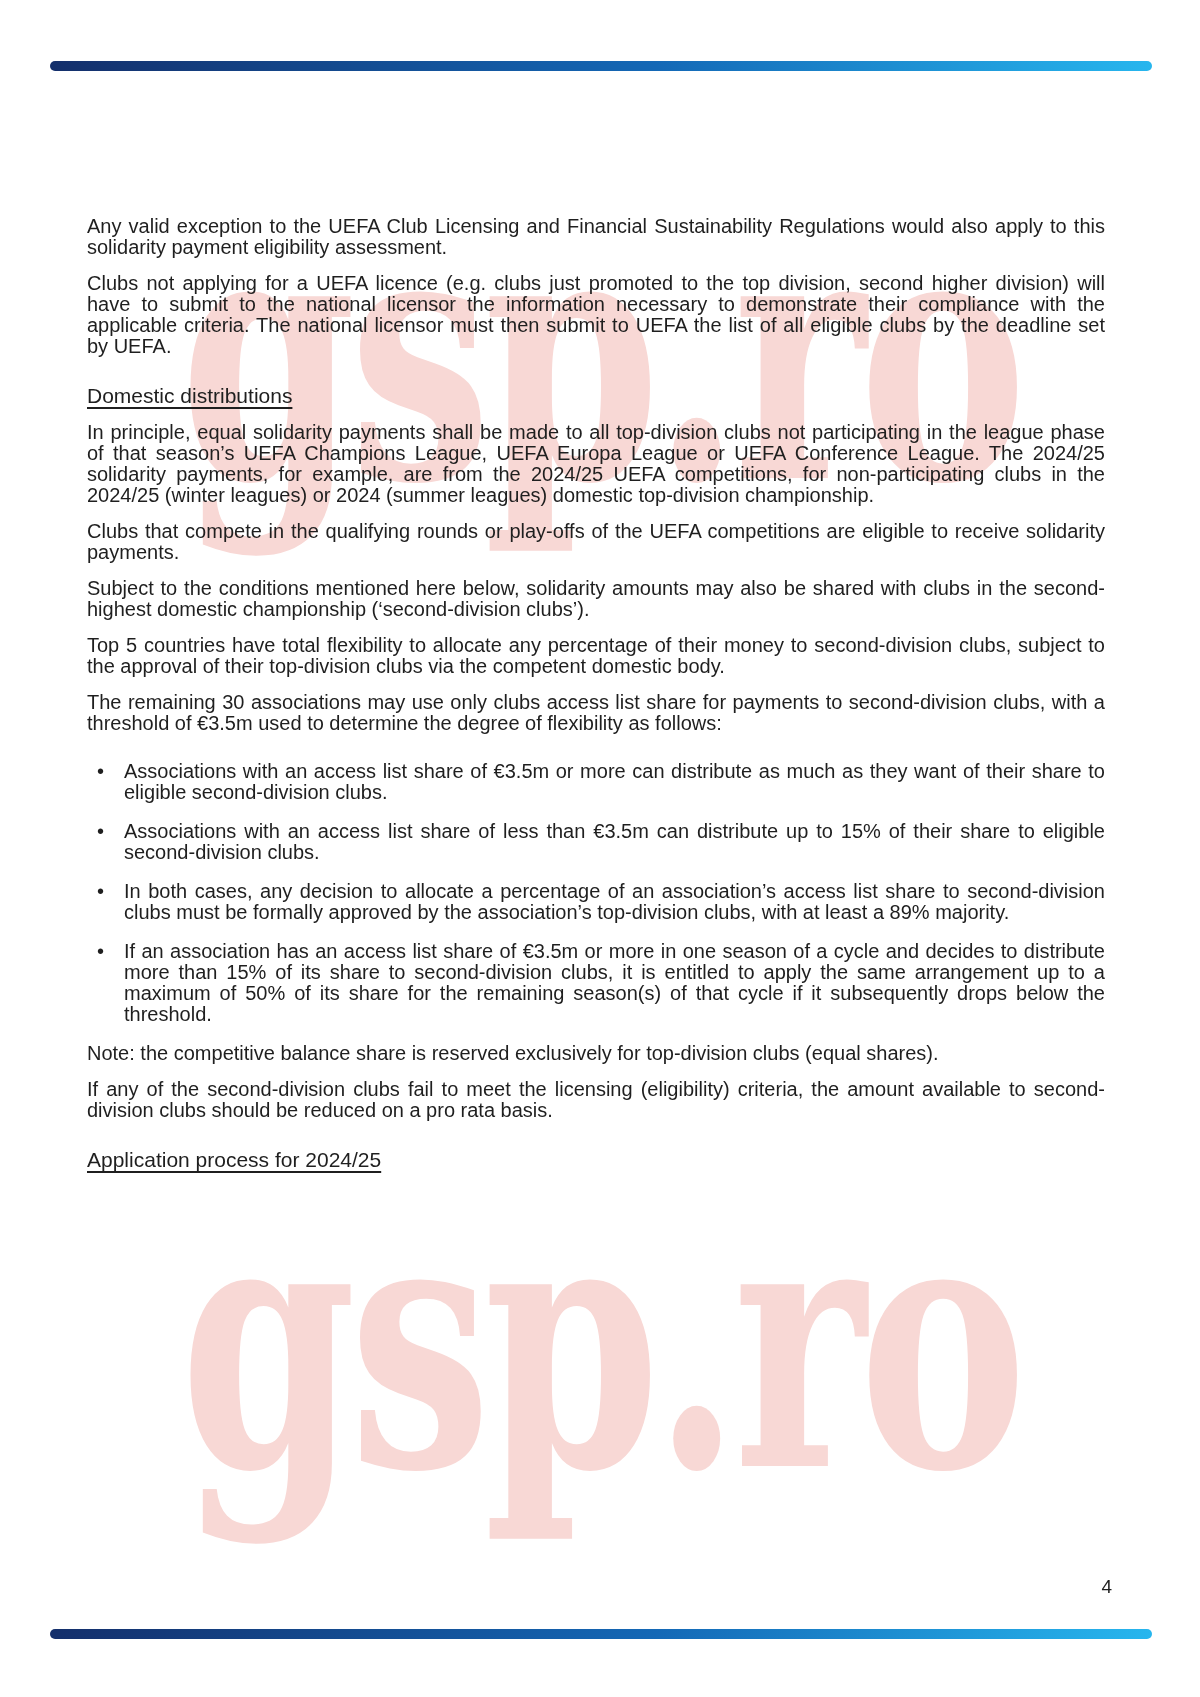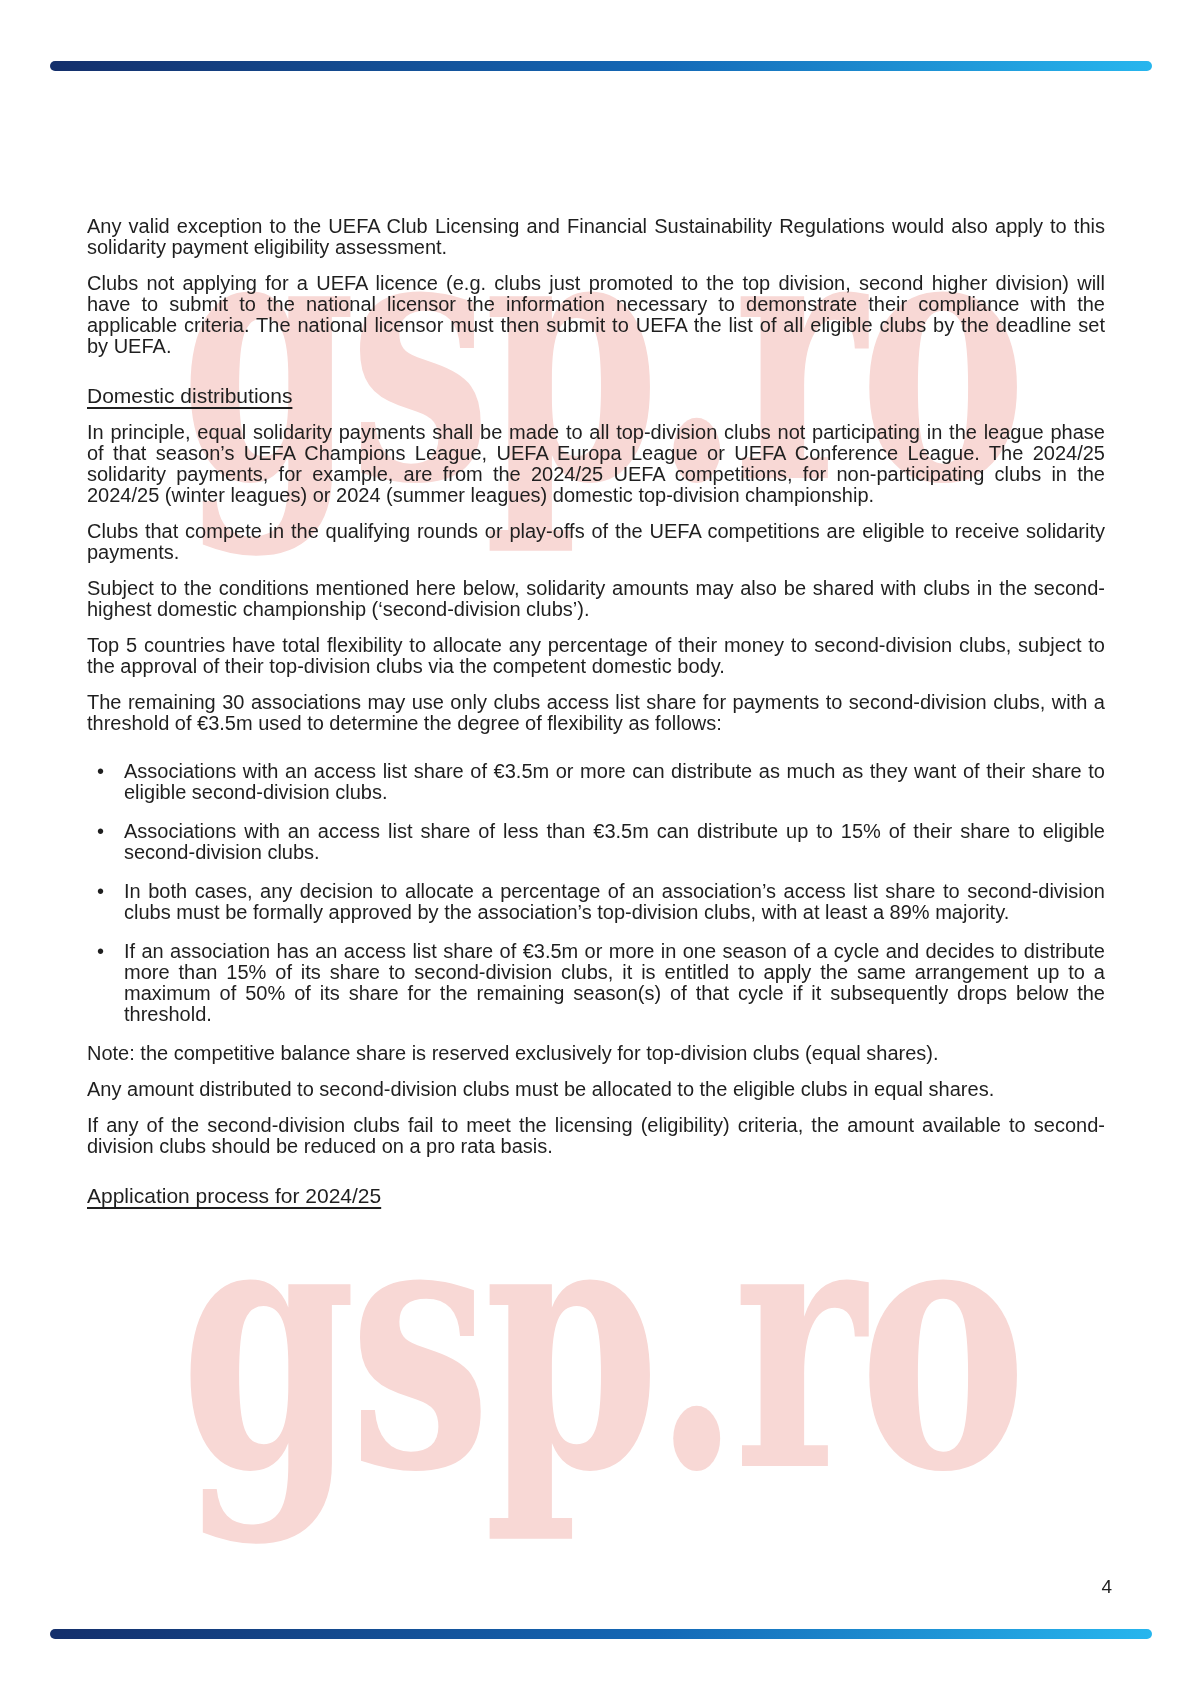--- a/index.html
+++ b/index.html
@@ -101,20 +101,19 @@
     <p class="para"><span>In principle, equal solidarity payments shall be made to all top-division clubs not participating in the league phase of that season’s UEFA Champions League, UEFA Europa League or UEFA Conference League. The 2024/25 solidarity payments, for example, are from the 2024/25 UEFA competitions, for non-participating clubs in the 2024/25 (winter leagues) or 2024 (summer leagues) domestic top-division championship.</span></p>
     <p class="para"><span>Clubs that compete in the qualifying rounds or play-offs of the UEFA competitions are eligible to receive solidarity payments.</span></p>
     <p class="para"><span>Subject to the conditions mentioned here below, solidarity amounts may also be shared with clubs in the second-highest domestic championship (‘second-division clubs’).</span></p>
     <p class="para"><strong>Top 5 countries have total flexibility to allocate any percentage of their money to second-division clubs</strong><span>, subject to the approval of their top-division clubs via the competent domestic body.</span></p>
     <p class="para"><span>The </span><strong>remaining 30 associations</strong><span> may use only clubs </span><strong>access list share for payments to second-division clubs</strong><span>, with a threshold of €3.5m used to determine the degree of flexibility as follows:</span></p>
     <div class="bullet-item"><span class="bullet-dot">•</span><span>Associations with an access list share of €3.5m or more can distribute as much as they want of their share to eligible second-division clubs.</span></div>
     <div class="bullet-item"><span class="bullet-dot">•</span><span>Associations with an access list share of less than €3.5m can distribute up to 15% of their share to eligible second-division clubs.</span></div>
     <div class="bullet-item"><span class="bullet-dot">•</span><span>In both cases, any decision to allocate a percentage of an association’s access list share to second-division clubs must be formally approved by the association’s top-division clubs, with at least a 89% majority.</span></div>
     <div class="bullet-item"><span class="bullet-dot">•</span><span>If an association has an access list share of €3.5m or more in one season of a cycle and decides to distribute more than 15% of its share to second-division clubs, it is entitled to apply the same arrangement up to a maximum of 50% of its share for the remaining season(s) of that cycle if it subsequently drops below the threshold.</span></div>
     <p class="para"><strong>Note: the competitive balance share is reserved exclusively for top-division clubs (equal shares).</strong></p>
-    <p class="para"><span>Any amount distributed to second-division clubs must be allocated to the eligible clubs in equal shares.</span></p>
     <p class="para"><span>If any of the second-division clubs fail to meet the licensing (eligibility) criteria, the amount available to second-division clubs should be reduced on a pro rata basis.</span></p>
     <div class="heading"><strong>Application process for 2024/25</strong></div>
   </main>
 
 <div class="page-number">4</div>
 
 <div class="rule bottom"></div>
 
 </body></html>

